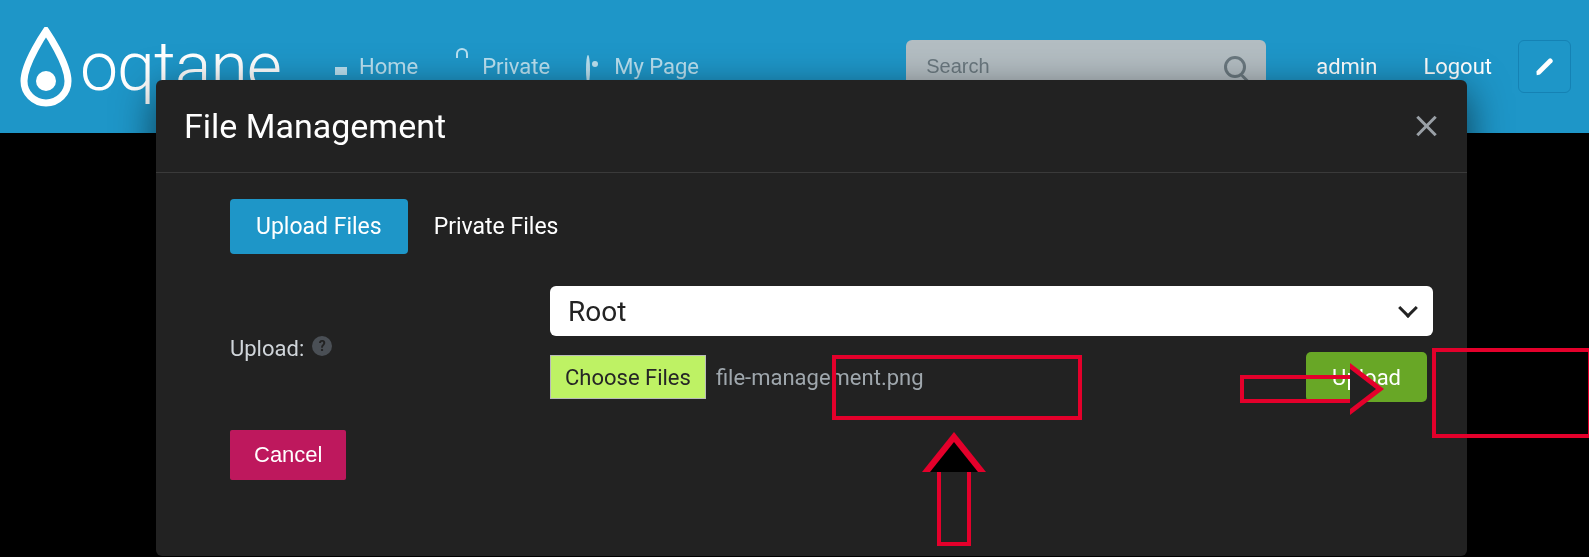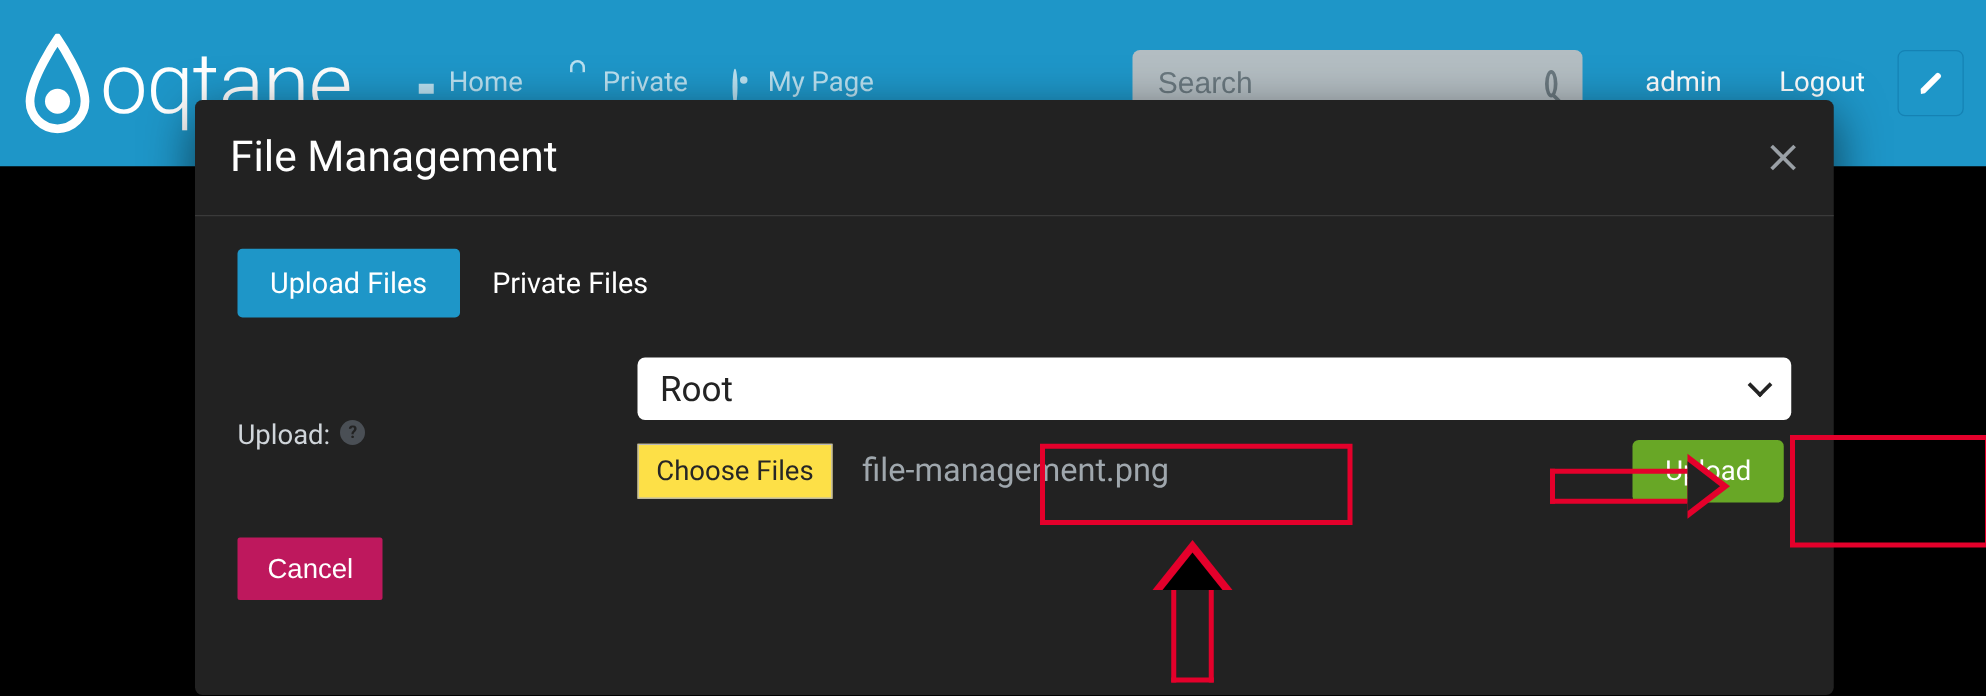--- a/index.html
+++ b/index.html
@@ -7,21 +7,21 @@
 
   
   .topbar { position: absolute; top:0; left:0; right:0; height: 133px; background: #1e96c8; display:flex; align-items:center; padding: 0 18px; color:#cfd8e3; font-size:22px; }
   .logo-wrap { display:flex; align-items:center; gap:6px; margin-right:40px; }
   .logo-drop { width:56px; height:80px; }
   .logo-text { color:#fff; font-weight:300; font-size:68px; letter-spacing:-1px; line-height:1; }
   .nav { display:flex; align-items:center; gap:36px; color:#d6eef7; font-size:22px; margin-left:10px;}
   .nav-item { display:flex; align-items:center; gap:8px; color:#d6eef7; opacity:0.85; cursor:pointer; }
   .nav-icon { width:20px; height:20px; position:relative; }
   .search-box { margin-left:auto; width:360px; height:53px; background:#b3bdc2; border-radius:6px; display:flex; align-items:center; padding:0 20px; color:#5f6e76; font-size:23px; }
-  .search-box input { flex:1; background:transparent; border:none; outline:none; font-size:24px; color:#5f6e76; }
+  .search-box input { flex:1; background:transparent; border:none; outline:none; font-size:20px; color:#5f6e76; }
   .search-box input::placeholder { color:#6a787f; }
   .mag-icon { width:22px; height:22px; border:3px solid #6a787f; border-radius:50%; position:relative; margin-left:auto;}
   .mag-icon::after { content:""; position:absolute; width:10px; height:3px; background:#6a787f; bottom:-5px; right:-7px; transform:rotate(45deg); border-radius:2px;}
   .user-links { display:flex; gap:46px; margin-left:50px; color:#fff; font-size:22px; align-items:flex-end; }
   .user-links span { cursor:pointer; }
   .edit-btn { width:53px; height:53px; border:1px solid #1582b4; border-radius:6px; display:flex; align-items:center; justify-content:center; margin-left:26px; cursor:pointer; background:#1e96c8;}
   .pencil { width:22px; height:22px; transform:rotate(0deg);}
 
   
   .icon-home { width:0;height:0;border-left:10px solid transparent;border-right:10px solid transparent;border-bottom:10px solid #d6eef7; position:relative;}
@@ -32,37 +32,37 @@
   .icon-target::after{content:"";position:absolute;top:4px;left:4px;width:6px;height:6px;background:#d6eef7;border-radius:50%;}
 
   
   .modal { position:absolute; top:80px; left:156px; width:1311px; height:476px; background:#222; border-radius:6px; color:#fff; box-shadow:0 12px 40px rgba(0,0,0,0.6); }
   .modal-header { padding:26px 28px 26px; border-bottom:1px solid #3a3a3a; display:flex; align-items:center;}
   .modal-title { font-size:34px; font-weight:400;}
   .close-x { margin-left:auto; width:26px; height:26px; position:relative; cursor:pointer;}
   .close-x::before,.close-x::after{content:"";position:absolute;left:12px;top:0;width:3px;height:26px;background:#9aa0a6;}
   .close-x::before{transform:rotate(45deg);} .close-x::after{transform:rotate(-45deg);}
 
-  .modal-body { padding: 26px 34px; }
+  .modal-body { padding: 26px 34px; margin-left: 40px; }
   .tab-row { display:flex; gap:0; margin-bottom:32px;}
   .tab { padding:14px 26px; font-size:23px; cursor:pointer; color:#fff;}
   .tab.active{ background:#1e96c8; border-radius:4px;}
   .tab.inactive{ background:transparent;}
 
   .form-row { display:flex; align-items:flex-start; gap:20px;}
   .label-col { width:300px; padding-top:50px; display:flex; align-items:flex-start; gap:8px; color:#d0d5da; font-size:22px;}
   .help-dot{width:20px;height:20px;border-radius:50%;background:#4a4f55;color:#222;font-size:14px;display:flex;align-items:center;justify-content:center;font-weight:bold;}
 
   .input-col { flex:1; }
   .select-box { width:100%; height:50px; background:#fff; color:#232323; border-radius:6px; display:flex; align-items:center; padding:0 18px; font-size:28px; cursor:pointer; position:relative;}
   .chev { margin-left:auto; width:14px; height:14px; border-right:3px solid #232323; border-bottom:3px solid #232323; transform:rotate(45deg); margin-top:-6px;}
 
   .file-row { margin-top:16px; display:flex; align-items:center;}
-  .choose-btn { background:#fde047; color:#262626; height:44px; padding:0 14px; font-size:22px; display:flex; align-items:center; border:1px solid #b9b9b9; cursor:pointer;}
-  .file-name { color:#9fa7ad; font-size:26px; padding:0 24px; height:44px; display:flex; align-items:center;}
+  .choose-btn { background:#bef264; color:#262626; height:44px; padding:0 14px; font-size:22px; display:flex; align-items:center; border:1px solid #b9b9b9; cursor:pointer;}
+  .file-name { color:#9fa7ad; font-size:22px; padding:0 10px; height:44px; display:flex; align-items:center;}
   .upload-btn { margin-left:auto; background:#68a726; color:#fff; height:50px; padding:0 26px; border-radius:5px; font-size:22px; display:flex; align-items:center; cursor:pointer; margin-right:6px;}
 
   .cancel-btn { margin-top:28px; background:#be185d; color:#fff; height:50px; padding:0 24px; border-radius:2px; font-size:22px; display:inline-flex; align-items:center; cursor:pointer; border:none;}
 
   
   .anno { position:absolute; border:4px solid #e4002b; pointer-events:none; z-index:50;}
   .anno-box { background: transparent; }
   .arrow-right { position:absolute; z-index:50; pointer-events:none;}
   .arrow-right .shaft{width:110px;height:28px;border:4px solid #e4002b;border-right:none;}
   .arrow-right .head{position:absolute;right:-34px;top:-12px;width:0;height:0;border-top:26px solid transparent;border-bottom:26px solid transparent;border-left:34px solid #e4002b;}

